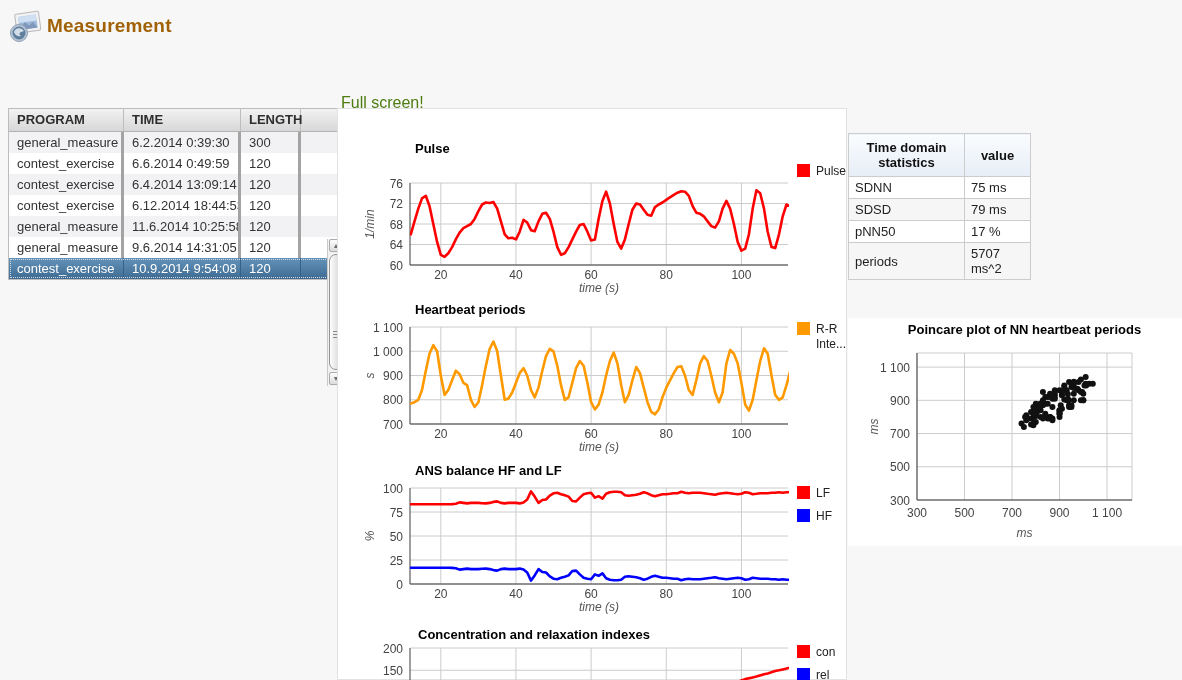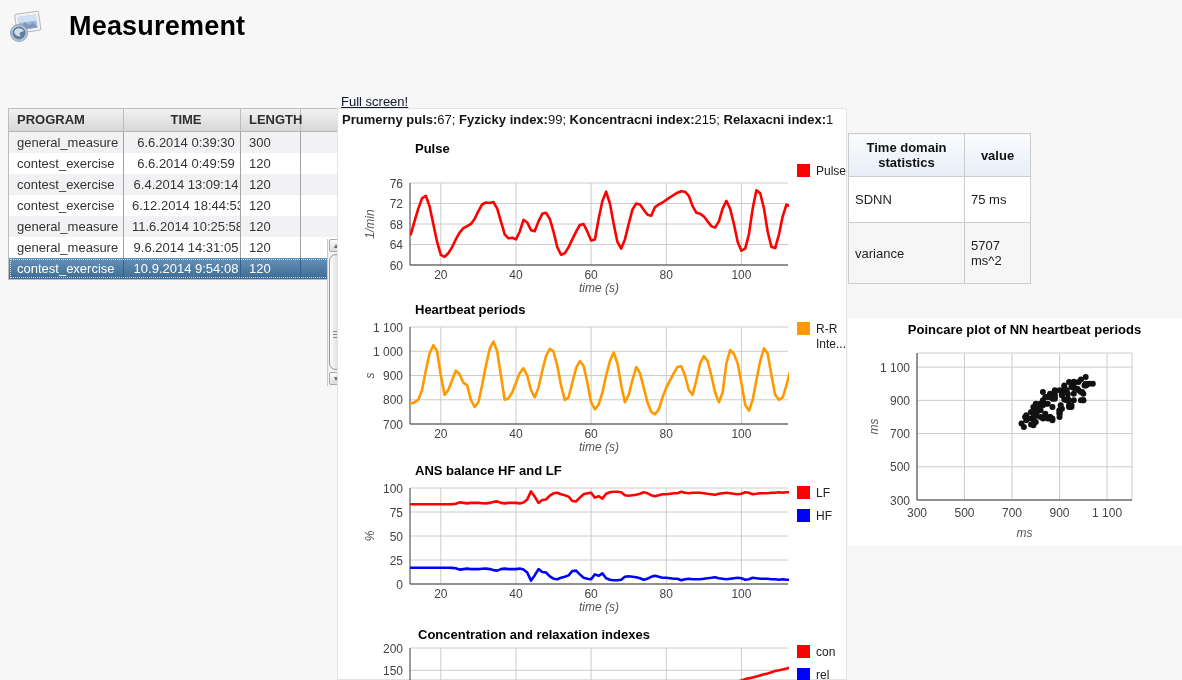--- a/index.html
+++ b/index.html
@@ -1,52 +1,52 @@
 <!DOCTYPE html>
 <html><head>
 <meta charset="utf-8">
 <style>
   html,body{margin:0;padding:0;width:1182px;height:680px;overflow:hidden;}
   body{font-family:"Liberation Sans","DejaVu Sans",sans-serif;background:#f7f7f8;}
   #page{position:relative;width:1182px;height:680px;background:#f7f7f8;}
 
   
   .app-header{position:absolute;left:8px;top:8px;display:flex;align-items:center;}
-  .app-title{font-size:27px;font-weight:bold;color:#000000;margin-left:25px;letter-spacing:0.2px;}
+  .app-title{font-size:19px;font-weight:bold;color:#a16207;margin-left:3px;letter-spacing:0.2px;}
 
   
   .mtable{position:absolute;left:8px;top:108px;width:356px;background:#fff;border:1px solid #bcbcbc;box-sizing:border-box;font-size:13px;color:#333;}
   .mtable .hdr{display:flex;height:22px;background:linear-gradient(#f2f2f2,#d7d7d7);border-bottom:1px solid #b3b3b3;font-weight:bold;color:#2e2e2e;}
   .mtable .hdr .hc{box-sizing:border-box;padding:3px 0 0 8px;border-right:1px solid #bdbdbd;}
   .mtable .hdr .hc:last-child{border-right:none;}
   .mrow{display:flex;height:21px;line-height:21px;}
   .mrow:nth-child(odd){background:#f2f2f4;}
   .mrow:nth-child(even){background:#ffffff;}
-  .mrow .mc{box-sizing:border-box;padding-left:8px;border-right:1px solid #a3a3a3;white-space:nowrap;overflow:hidden;}
+  .mrow .mc{box-sizing:border-box;padding-left:8px;border-right:3px solid #a3a3a3;white-space:nowrap;overflow:hidden;}
   .mrow.sel{background:linear-gradient(#6392b8,#3f6b93);color:#fff;outline:1px dotted #cfdce8;outline-offset:-2px;}
   .mrow.sel .mc{border-right:1px solid #35618a;}
-  .c-prog{width:115px;}.c-time{width:117px;text-align:center;}.c-len{width:60px;}
+  .c-prog{width:115px;}.c-time{width:117px;}.c-len{width:60px;}
 
   
   .sbar{position:absolute;left:318px;top:130px;width:17px;height:147px;background:#f2f2f2;border-left:1px solid #c8c8c8;box-sizing:border-box;}
   .sbtn{position:absolute;left:1px;width:14px;height:13px;background:linear-gradient(#fdfdfd,#dcdcdc);border:1px solid #ababab;border-radius:2px;box-sizing:border-box;color:#6e6e6e;font-size:7px;line-height:11px;text-align:center;}
   .sthumb{position:absolute;left:1px;top:15px;width:14px;height:116px;background:linear-gradient(90deg,#fdfdfd,#cfcfcf);border:1px solid #949494;border-radius:7px;box-sizing:border-box;}
   .sgrip{position:absolute;left:3px;top:76px;width:6px;}
   .sgrip div{height:1px;background:#8a8a8a;margin-bottom:2px;}
 
   
-  .fslink{position:absolute;left:341px;top:94px;font-size:13px;color:#0f172a;text-decoration:underline;cursor:pointer;}
+  .fslink{position:absolute;left:341px;top:94px;font-size:16px;color:#4d7c0f;text-decoration:underline;cursor:pointer;}
   .charts-panel{position:absolute;left:337px;top:108px;width:510px;height:572px;background:#fff;border:1px solid #e2e2e2;box-sizing:border-box;}
   .summary{position:absolute;left:342px;top:112px;font-size:13px;color:#141414;white-space:nowrap;}
 
   
   .stable{position:absolute;left:848px;top:133px;width:182px;border-collapse:collapse;background:#fff;font-size:13px;color:#222;table-layout:fixed;}
   .stable th,.stable td{border:1px solid #ccc;box-sizing:border-box;}
   .stable th{background:linear-gradient(#fafcfe,#e7eef7);font-weight:bold;color:#111;text-align:center;padding:6px 2px;font-size:13px;}
-  .stable td{padding:15px 6px;}
+  .stable td{padding:3px 6px;}
   .stable tr:nth-child(even) td{background:#f6f6f6;}
   .col-label{width:116px;}.col-value{width:66px;}
 
   
   .chart{position:absolute;}
   .poincare-bg{position:absolute;left:848px;top:318px;width:334px;height:228px;background:#fff;}
   svg text{font-family:"Liberation Sans","DejaVu Sans",sans-serif;}
   .ct{font-size:12px;fill:#444;}
   .cti{font-size:13px;font-weight:bold;fill:#000;}
   .clab{font-size:12px;font-style:italic;fill:#555;}
@@ -78,21 +78,21 @@
   <div class="mtable">
     <div class="hdr">
       <div class="hc c-prog">PROGRAM</div>
       <div class="hc c-time">TIME</div>
       <div class="hc c-len">LENGTH</div>
       <div class="hc" style="flex:1"></div>
     </div>
     <div>
         <div class="mrow">
           <div class="mc c-prog">general_measure</div>
-          <div class="mc c-time">6.6.2014 0:39:30</div>
+          <div class="mc c-time">6.2.2014 0:39:30</div>
           <div class="mc c-len">300</div>
         </div>
         <div class="mrow">
           <div class="mc c-prog">contest_exercise</div>
           <div class="mc c-time">6.6.2014 0:49:59</div>
           <div class="mc c-len">120</div>
         </div>
         <div class="mrow">
           <div class="mc c-prog">contest_exercise</div>
           <div class="mc c-time">6.4.2014 13:09:14</div>
@@ -129,36 +129,43 @@
           </div>
       </div>
       <div class="sbtn" style="bottom:1px">▼</div>
     </div>
   </div>
 
   <a class="fslink">Full screen!</a>
 
   <div class="charts-panel"></div>
 
-  <div class="summary"><b>Prumerny puls:</b>67; <b>Fyzicky index:</b>99; <b>Koncentracni index:</b>215; <b>Relaxacni index:</b>1</div>
 
   <table class="stable">
     <thead>
       <tr>
         <th class="col-label">Time domain statistics</th>
         <th class="col-value">value</th>
       </tr>
     </thead>
     <tbody>
         <tr>
           <td>SDNN</td>
           <td>75 ms</td>
         </tr>
         <tr>
-          <td>variance</td>
+          <td>SDSD</td>
+          <td>79 ms</td>
+        </tr>
+        <tr>
+          <td>pNN50</td>
+          <td>17 %</td>
+        </tr>
+        <tr>
+          <td>periods</td>
           <td>5707 ms^2</td>
         </tr>
       </tbody>
   </table>
 
   <div class="poincare-bg"></div>
 
   <div class="chart" id="chart-pulse" style="left: 360px; top: 138px;"><svg width="490" height="162">
         <line x1="50" y1="127" x2="428" y2="127" stroke="#cccccc" stroke-width="1"></line>
         <line x1="50" y1="106.5" x2="428" y2="106.5" stroke="#cccccc" stroke-width="1"></line>

